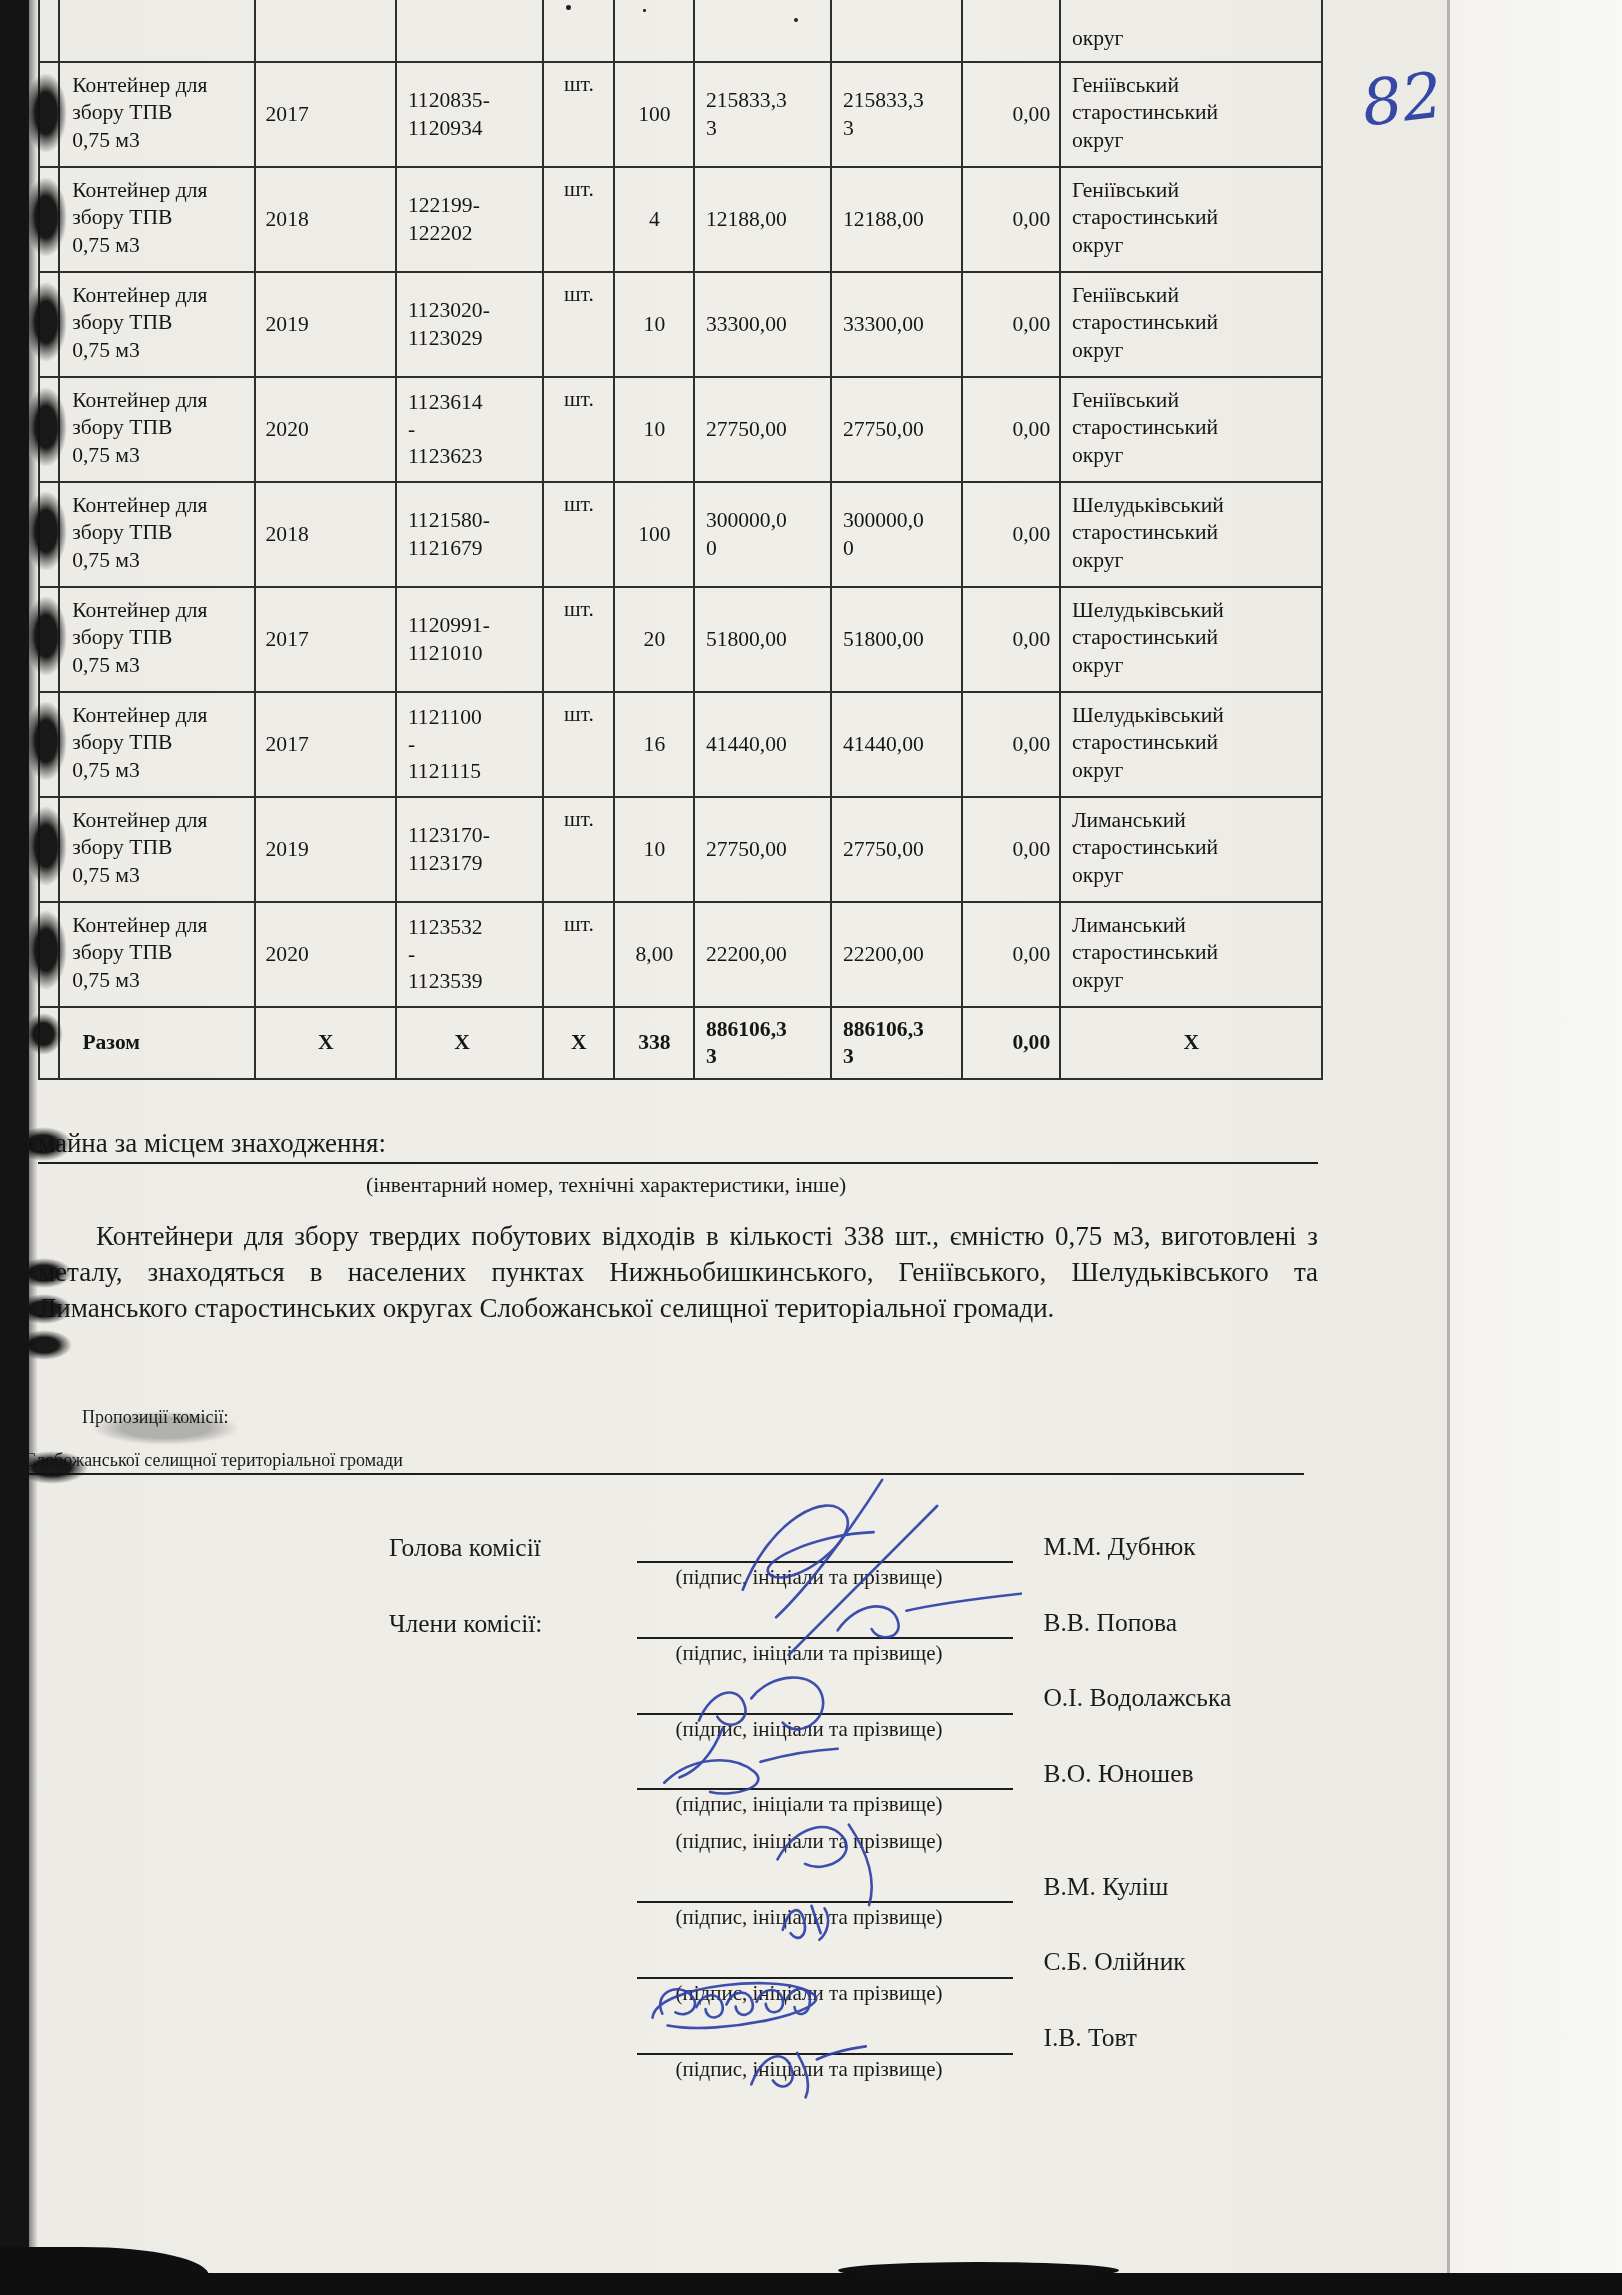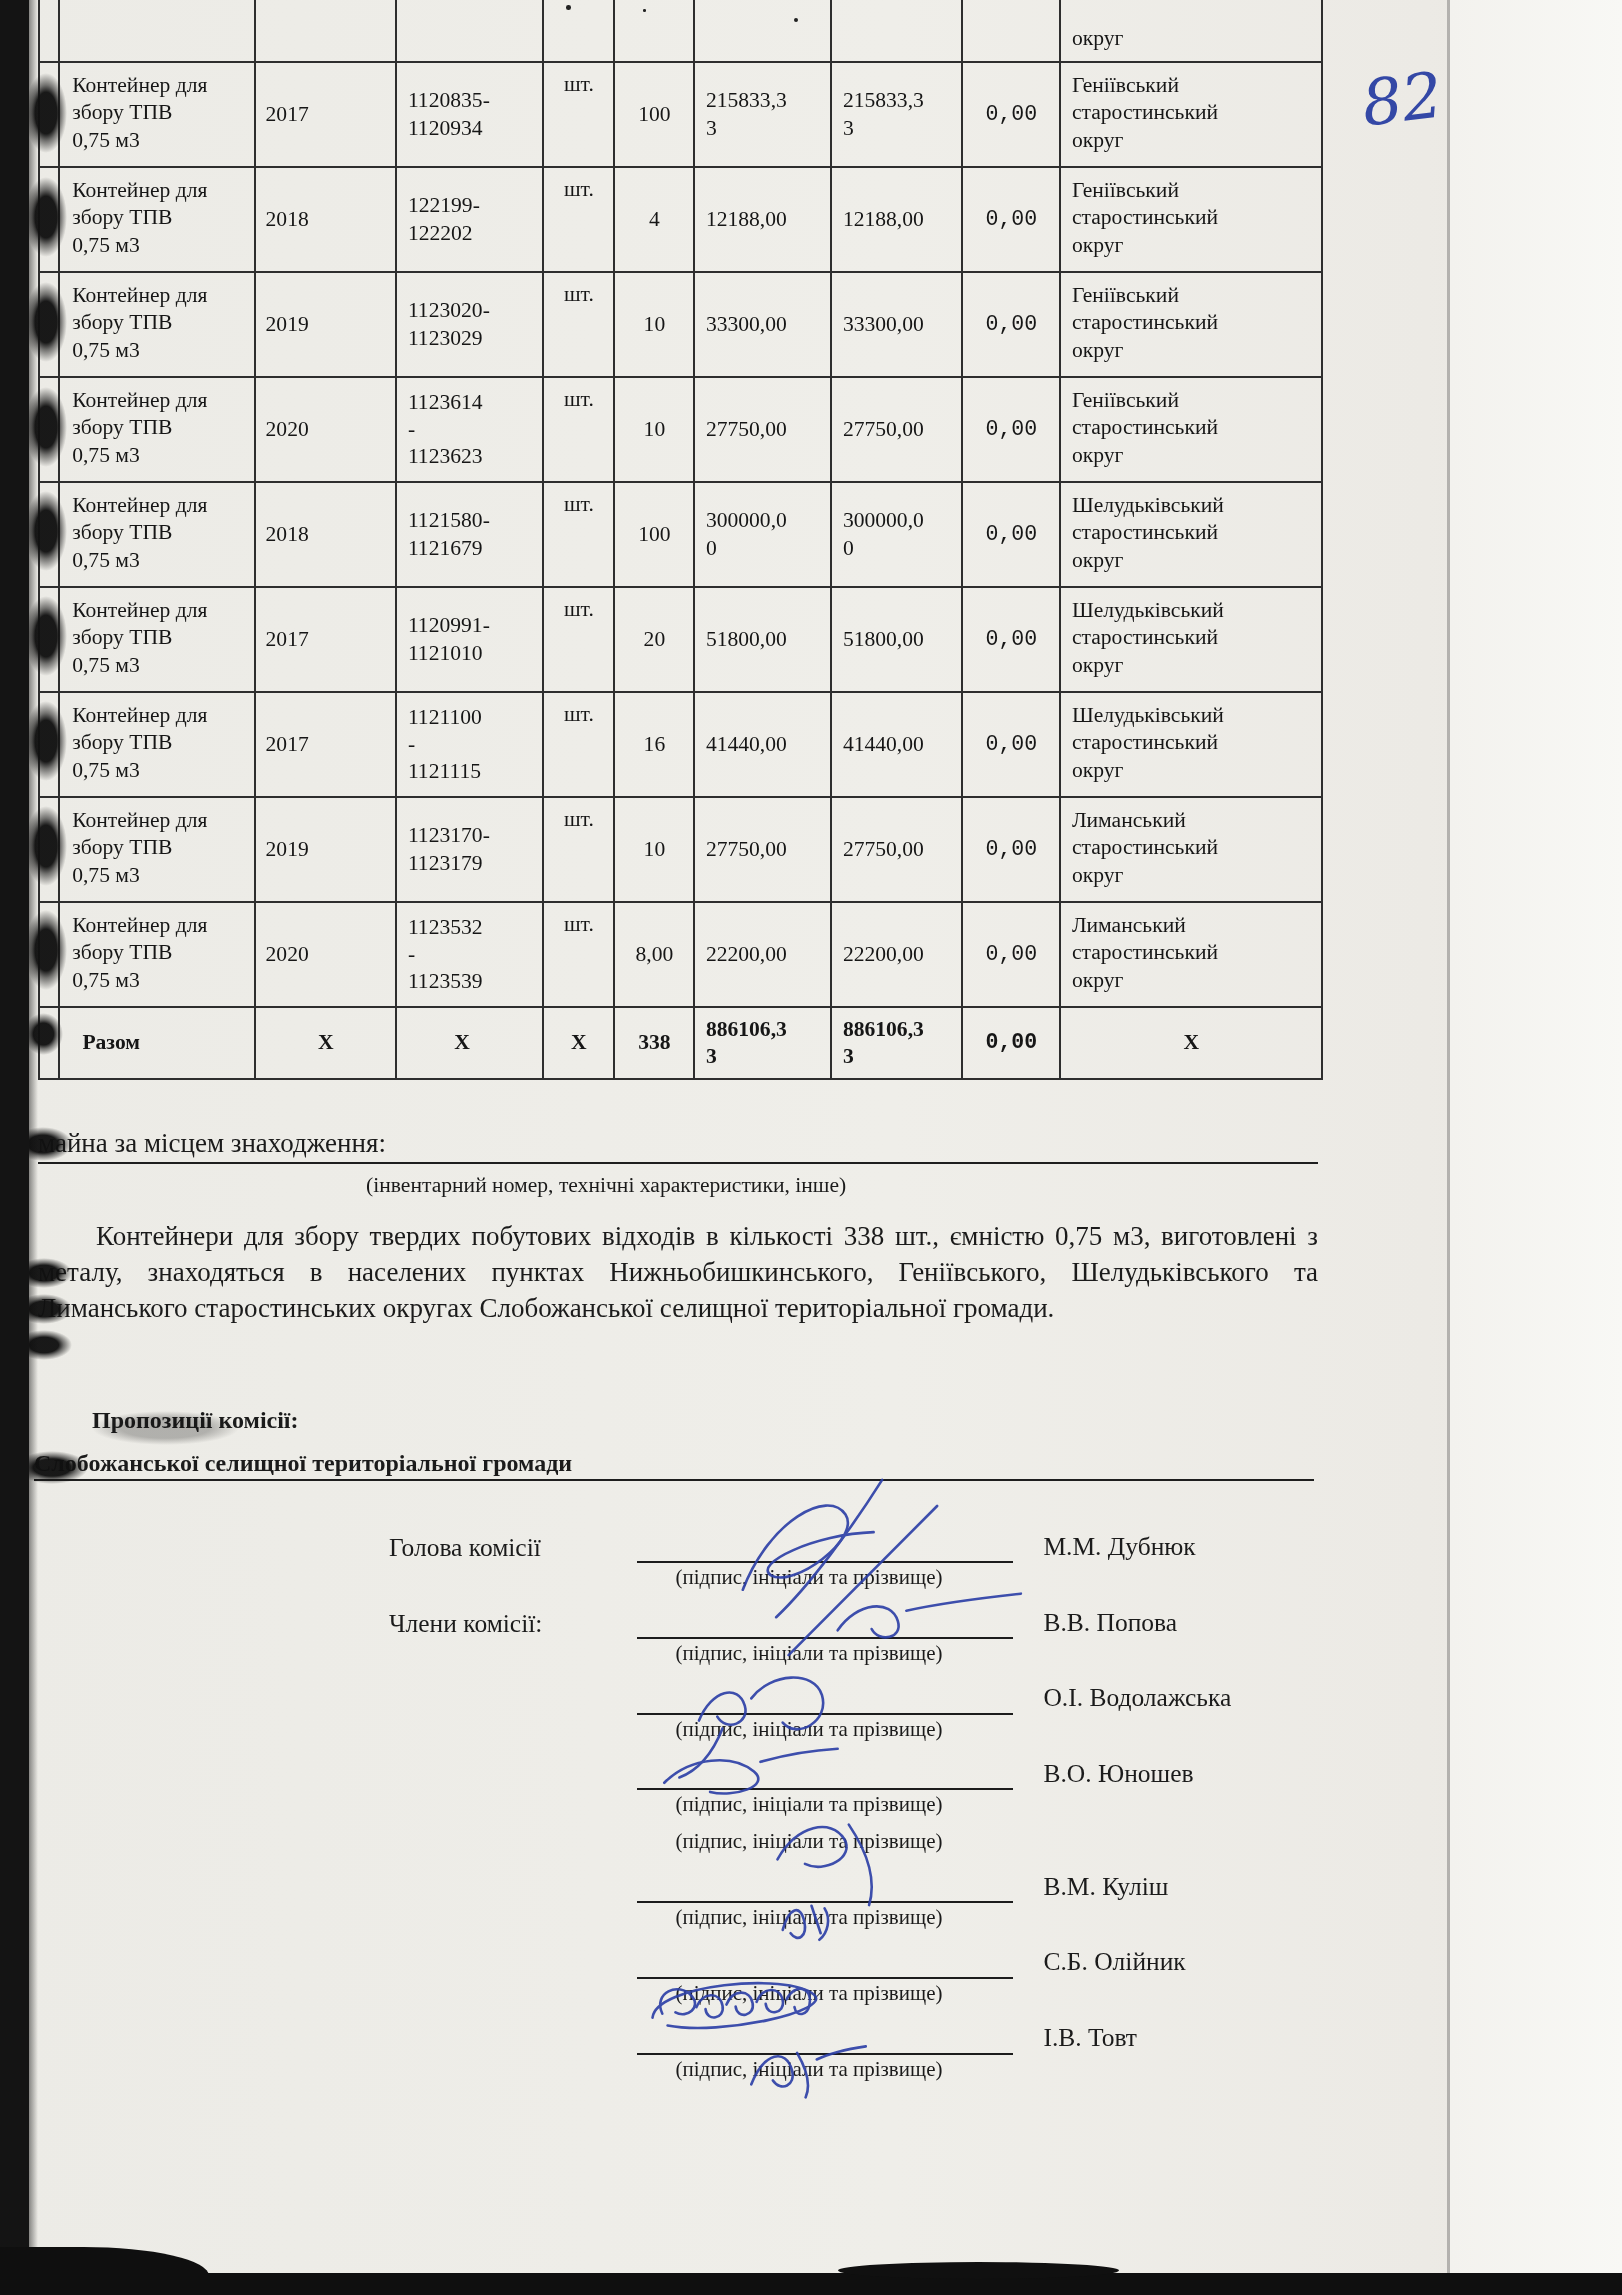--- a/index.html
+++ b/index.html
@@ -39,35 +39,35 @@
   tr.partial-row td{border-top:none;}
   tr.total-row{height:65px;}
   tr.total-row td{font-weight:700;vertical-align:middle;}
   .c-name{white-space:pre-line;vertical-align:top;padding:9.2px 26px 9.2px 11.8px;}
   .c-year{text-align:left;}
   .c-inv{white-space:pre-line;padding:7.9px 26px 7.9px 10.5px;}
   .c-unit{vertical-align:top;text-align:center;}
   .c-qty{text-align:center;}
   .c-a1{word-break:break-all;padding:7.9px 42px 7.9px 10.5px;}
   .c-a2{word-break:break-all;padding:7.9px 35px 7.9px 10.5px;}
-  .c-wear{text-align:center;font-family:Liberation Mono, monospace;}
+  .c-wear{text-align:right;}
   .c-loc{white-space:pre-line;vertical-align:top;padding:9.2px 10.5px;}
   .partial-loc{vertical-align:bottom;}
   tr.total-row .c-name{vertical-align:middle;padding-left:22px;white-space:normal;}
   tr.total-row .c-year,tr.total-row .c-inv,tr.total-row .c-unit,tr.total-row .c-loc{
     text-align:center;white-space:normal;vertical-align:middle;}
   
   .ul{border-bottom:2px solid #1e1e1e;padding-bottom:2.6px;}
   .ul-fill{flex:1;border-bottom:2px solid #1e1e1e;height:35px;}
   .loc-line{position:absolute;left:38px;top:1127px;width:1280px;font-size:27px;
     display:flex;align-items:flex-end;z-index:10;}
   .loc-cap{position:absolute;left:366px;top:1173px;font-size:21.6px;z-index:10;}
   .body-par{position:absolute;left:38px;top:1218px;width:1280px;margin:0;font-size:27px;
     line-height:1.34;text-align:justify;text-indent:58px;z-index:10;}
-  .proposal{position:absolute;left:34px;top:1407px;width:1280px;font-size:24px;z-index:10;font-weight:bold;}
+  .proposal{position:absolute;left:24px;top:1407px;width:1280px;font-size:18px;z-index:10;}
   .prop-l1{display:flex;align-items:flex-end;padding-left:58px;}
   .prop-label{margin-right:10.5px;padding-bottom:2.6px;}
   .prop-l2{display:flex;align-items:flex-end;margin-top:7.9px;}
   
   .sigs{position:absolute;left:389px;top:1526px;width:1021px;z-index:10;}
   .sig-row{margin-bottom:11.8px;}
   .sig-top{display:flex;align-items:flex-end;height:37px;gap:16px;}
   .sig-label{width:232px;font-size:25.5px;}
   .sig-line{width:376px;height:100%;border-bottom:2px solid #1c1c1c;}
   .sig-name{margin-left:14.4px;font-size:25.5px;white-space:nowrap;padding-bottom:1.3px;}

